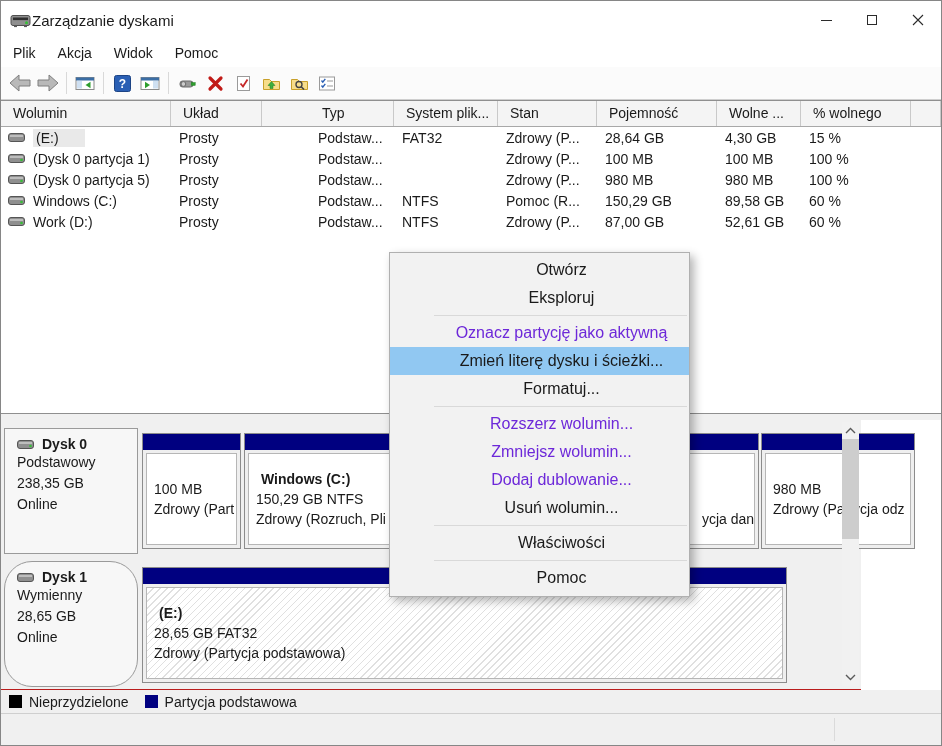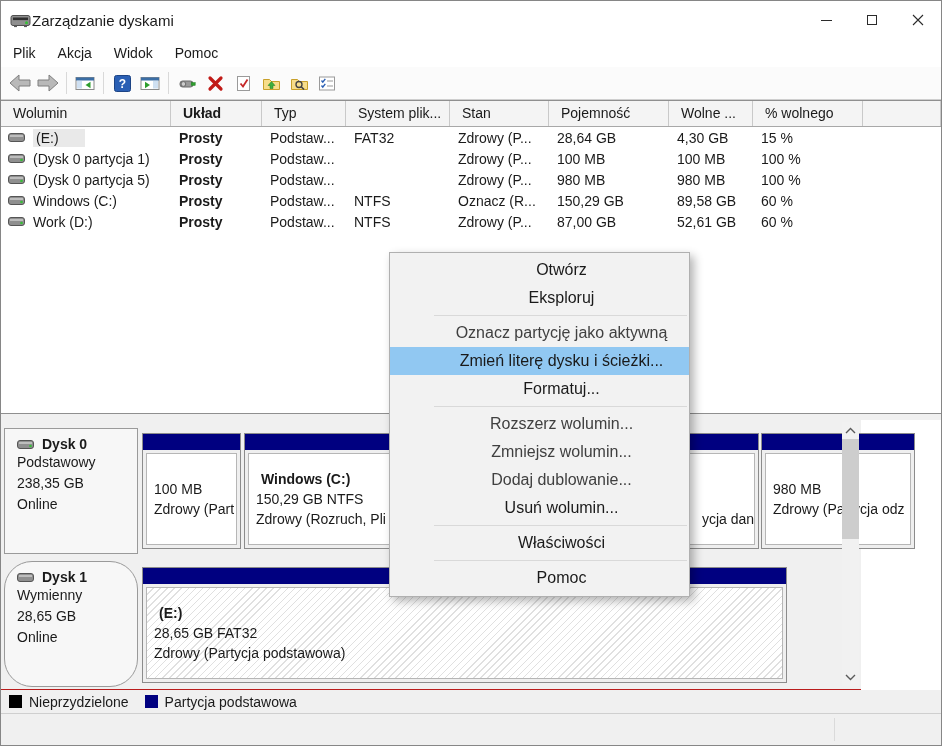--- a/index.html
+++ b/index.html
@@ -22,21 +22,21 @@
 
   
   .toolbar { position:absolute; left:0; top:66px; width:940px; height:33px; background:#fbfbfb; border-bottom:1px solid #cfcfcf; display:flex; align-items:center; padding-left:5px; }
   .tbtn { width:28px; height:26px; display:flex; align-items:center; justify-content:center; flex:none; }
   .tsep { width:1px; height:22px; background:#d9d9d9; margin:0 4px; flex:none; }
 
   
   .toppane { position:absolute; left:0; top:99px; width:940px; height:314px; background:#fff; border-top:1px solid #8f8f8f; border-bottom:1px solid #8f8f8f; overflow:hidden; }
   .vheader { display:flex; height:26px; background:#f4f4f4; border-bottom:1px solid #a8a8a8; }
   .vheader .hc { border-right:1px solid #c9c9c9; padding-left:12px; font-size:14px; line-height:25px; overflow:hidden; white-space:nowrap; }
-  .c0{width:170px;} .c1{width:91px;font-weight:bold;} .c2{width:84px;} .c3{width:104px;} .c4{width:99px;} .c5{width:120px;} .c6{width:84px;} .c7{width:110px;} .c8{flex:1;}
+  .c0{width:170px;} .c1{width:91px;} .c2{width:84px;margin-left:48px;} .c3{width:104px;} .c4{width:99px;} .c5{width:120px;} .c6{width:84px;} .c7{width:110px;} .c8{flex:1;}
   .vrow { display:flex; height:21px; align-items:center; font-size:14px; }
   .vrow > div { padding-left:8px; white-space:nowrap; overflow:hidden; }
   .vrow .c0 { display:flex; align-items:center; padding-left:7px; }
   .vrow .c0 svg { flex:none; margin-right:8px; }
   .sel-pill { background:#e9e9e9; padding:1px 26px 1px 3px; }
 
   
   .splitter { position:absolute; left:0; top:413px; width:940px; height:6px; background:#f0f0f0; }
 
   
@@ -68,21 +68,21 @@
   .legendbar { position:absolute; left:0; top:689px; width:940px; height:24px; background:#f0f0f0; border-bottom:1px solid #cfcfcf; display:flex; align-items:center; padding-left:8px; font-size:14px; }
   .swatch { width:13px; height:13px; margin-right:7px; flex:none; }
   .swatch-unalloc { background:#000000; }
   .swatch-primary { background:#000080; margin-left:16px; }
   .statusbar { position:absolute; left:0; top:713px; width:940px; height:31px; background:#f0f0f0; }
   .status-divider { position:absolute; left:833px; top:4px; bottom:4px; width:1px; background:#dadada; }
 
   
   .ctxmenu { position:absolute; left:388px; top:251px; width:301px; background:#f2f2f2; border:1px solid #b0b0b0; box-shadow:4px 4px 9px rgba(0,0,0,0.3); padding:3px 0 4px 0; z-index:10; }
   .cm-item { height:28px; line-height:28px; padding-left:44px; font-size:16px; white-space:nowrap; overflow:hidden;text-align:center; }
-  .cm-disabled { color:#404040; }
+  .cm-disabled { color:#6d28d9; }
   .cm-highlight { background:#91c8f2; }
   .cm-sep { border-top:1px solid #d9d9d9; margin:3px 2px 3px 44px; height:0; }
 </style>
 </head>
 <body>
 
 <div id="window">
 
   <div class="titlebar">
     <svg class="app-icon" viewBox="0 0 22 16">
@@ -266,21 +266,21 @@
           <svg width="17" height="9" viewBox="0 0 17 9">
             <rect x="0.5" y="0.5" width="16" height="8" rx="2.5" fill="#8f8f8f" stroke="#555555"></rect>
             <rect x="2" y="2" width="13" height="2" fill="#bdbdbd"></rect>
             <circle cx="13.5" cy="6" r="1.3" fill="#35c035"></circle>
           </svg>
           <span>Windows (C:)</span>
         </div>
       <div class="c1">Prosty</div>
       <div class="c2">Podstaw...</div>
       <div class="c3">NTFS</div>
-      <div class="c4">Oznacz (R...</div>
+      <div class="c4">Pomoc (R...</div>
       <div class="c5">150,29 GB</div>
       <div class="c6">89,58 GB</div>
       <div class="c7">60 %</div>
       <div class="c8"></div>
     </div>
 
     <div class="vrow">
       <div class="c0">
           <svg width="17" height="9" viewBox="0 0 17 9">
             <rect x="0.5" y="0.5" width="16" height="8" rx="2.5" fill="#8f8f8f" stroke="#555555"></rect>

